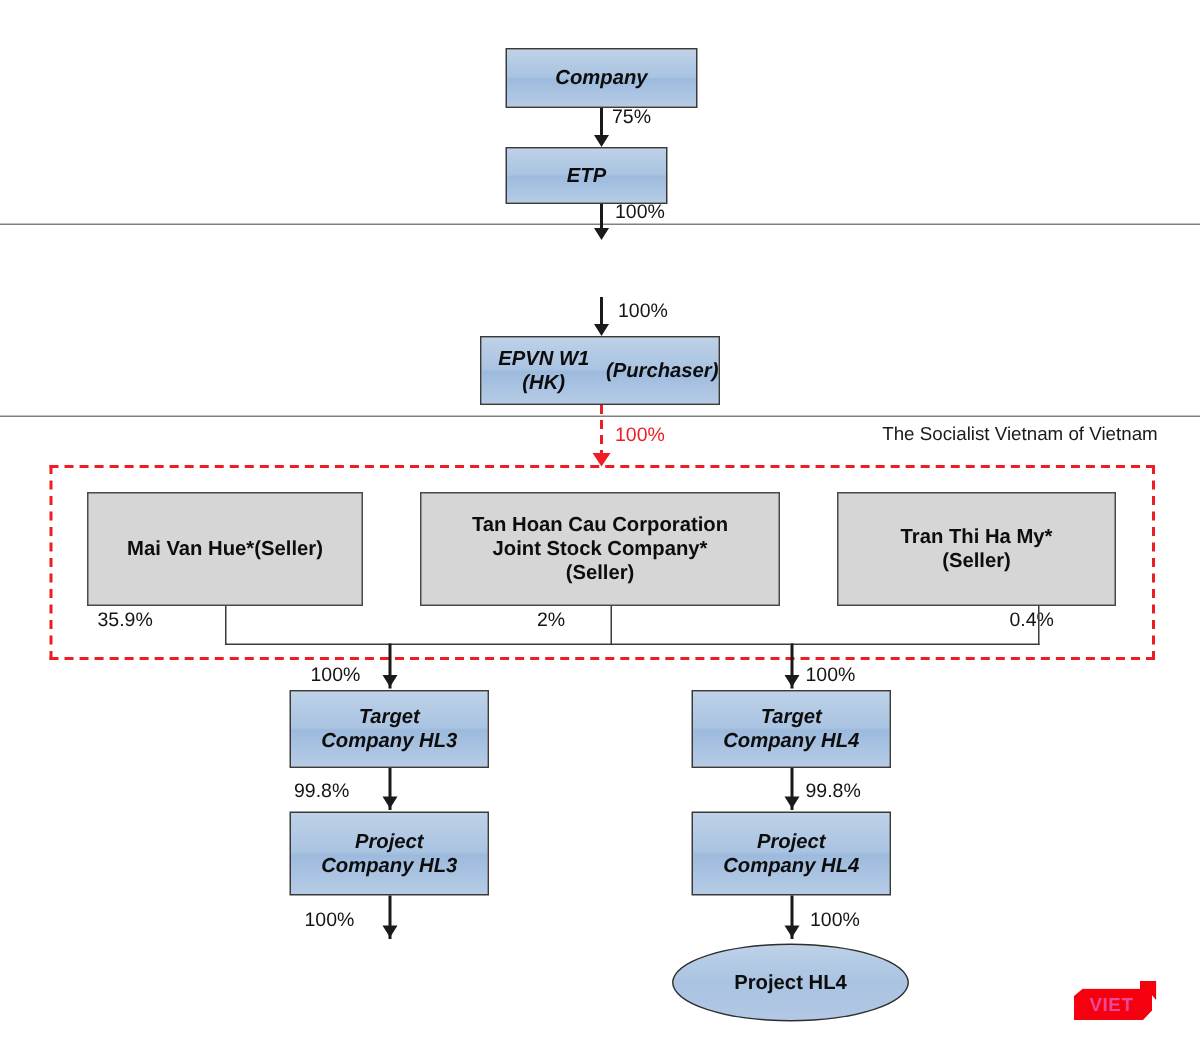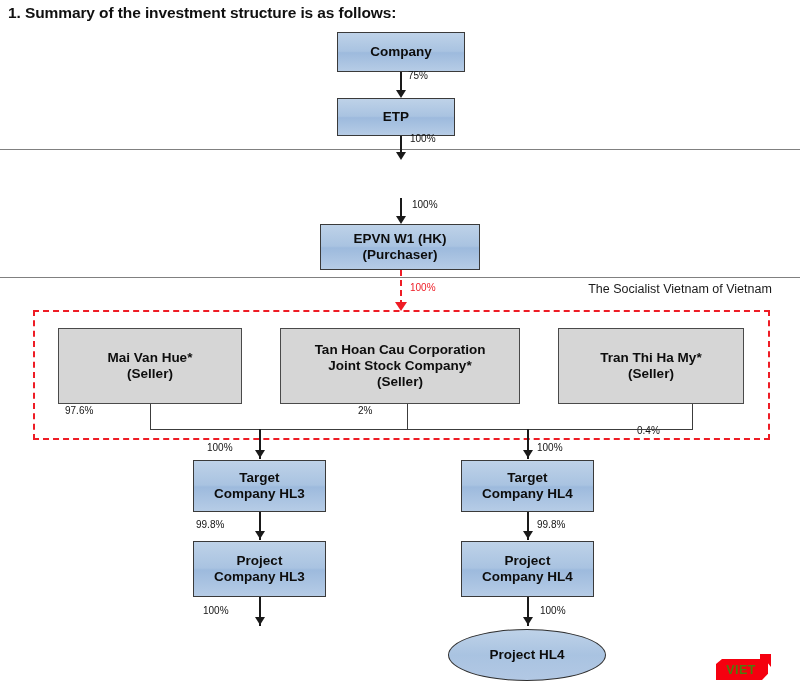--- a/index.html
+++ b/index.html
@@ -58,20 +58,21 @@
     justify-content: center;
     text-align: center;
     font-size: 13.5px;
     font-weight: bold;
     color: #0d0d0d;
     line-height: 1.18;
   }
   .node.blue {
     background: linear-gradient(to bottom, #bed2e8 0%, #a9c3e1 48%, #9dbadd 52%, #b6cce6 100%);
     border: 1.3px solid #3a3a3a;
+    font-style: italic;
   }
   .node.grey {
     background: #d6d6d6;
     border: 1.4px solid #4a4a4a;
   }
   .node.ellipse {
     background: linear-gradient(to bottom, #bed2e8 0%, #a9c3e1 50%, #b2c8e4 100%);
     border: 1.3px solid #2f2f2f;
     border-radius: 50%;
   }
@@ -116,21 +117,21 @@
   .red-dashed-box {
     position: absolute;
     box-sizing: border-box;
     border: 2.5px dashed #ee1c25;
     background: transparent;
   }
 
   
   .pct {
     position: absolute;
-    font-size: 10px;
+    font-size: 13px;
     color: #141414;
     white-space: nowrap;
   }
   .pct.red {
     color: #ee1c25;
   }
 
   
   .logo {
     position: absolute;
@@ -159,83 +160,82 @@
     position: absolute;
     left: 0;
     top: 5px;
     width: 50px;
     height: 21px;
     display: flex;
     align-items: center;
     justify-content: center;
     font-size: 12.5px;
     font-weight: bold;
-    color: #4d7c0f;
+    color: #ec4899;
     letter-spacing: 0.4px;
   }
 </style>
 </head>
 <body>
 
 <div id="canvas">
 
-  <div class="title">1. Summary of the investment structure is as follows:</div>
 
   <div class="divider" style="top:149px;"></div>
   <div class="divider" style="top:277px;"></div>
 
   <div class="region-label" style="left:562px; top:281px; width:236px;">The Socialist Vietnam of Vietnam</div>
 
   <div class="node blue" style="left:337px; top:32px; width:128px; height:40px;">Company</div>
 
   <div class="vline" style="left:400px; top:72px; height:22px;"></div>
   <div class="arrowhead" style="left:396px; top:90px;"></div>
   <div class="pct" style="left:408px; top:70px;">75%</div>
 
-  <div class="node blue" style="left:337px; top:98px; width:118px; height:38px;">ETP</div>
+  <div class="node blue" style="left:337px; top:98px; width:108px; height:38px;">ETP</div>
 
   <div class="vline" style="left:400px; top:136px; height:22px;"></div>
   <div class="arrowhead" style="left:396px; top:152px;"></div>
   <div class="pct" style="left:410px; top:133px;">100%</div>
 
 
   <div class="vline" style="left:400px; top:198px; height:24px;"></div>
   <div class="arrowhead" style="left:396px; top:216px;"></div>
   <div class="pct" style="left:412px; top:199px;">100%</div>
 
-  <div class="node blue" style="left:320px; top:224px; width:160px; height:46px; flex-direction:column;">
+  <div class="node blue" style="left:320px; top:224px; width:160px; height:46px; flex-direction:row;">
     <span>EPVN W1 (HK)</span>
     <span>(Purchaser)</span>
   </div>
 
   <div class="red-vline-dashed" style="left:400px; top:270px; height:36px;"></div>
   <div class="red-arrowhead" style="left:395px; top:302px;"></div>
   <div class="pct red" style="left:410px; top:282px;">100%</div>
 
   <div class="red-dashed-box" style="left:33px; top:310px; width:737px; height:130px;"></div>
 
-  <div class="node grey" style="left:58px; top:328px; width:184px; height:76px; flex-direction:column;">
+  <div class="node grey" style="left:58px; top:328px; width:184px; height:76px; ">
     <span>Mai Van Hue*</span>
     <span>(Seller)</span>
   </div>
 
   <div class="node grey" style="left:280px; top:328px; width:240px; height:76px; flex-direction:column;">
     <span>Tan Hoan Cau Corporation</span>
     <span>Joint Stock Company*</span>
     <span>(Seller)</span>
   </div>
 
   <div class="node grey" style="left:558px; top:328px; width:186px; height:76px; flex-direction:column;">
     <span>Tran Thi Ha My*</span>
     <span>(Seller)</span>
   </div>
 
-  <div class="pct" style="left:65px; top:405px;">97.6%</div>
+  <div class="pct" style="left:65px; top:405px;">35.9%</div>
   <div class="pct" style="left:358px; top:405px;">2%</div>
-  <div class="pct" style="left:637px; top:405px;margin-top:20px;">0.4%</div>
+  <div class="pct" style="left:673px; top:405px;">0.4%</div>
 
   <div class="vline grey-c" style="left:150px; top:404px; height:26px;"></div>
   <div class="hline grey-c" style="left:150px; top:429px; width:110px;"></div>
 
   <div class="vline grey-c" style="left:407px; top:404px; height:26px;"></div>
   <div class="hline grey-c" style="left:260px; top:429px; width:148px;"></div>
   <div class="hline grey-c" style="left:407px; top:429px; width:120px;"></div>
 
   <div class="vline grey-c" style="left:692px; top:404px; height:26px;"></div>
   <div class="hline grey-c" style="left:527px; top:429px; width:166px;"></div>

